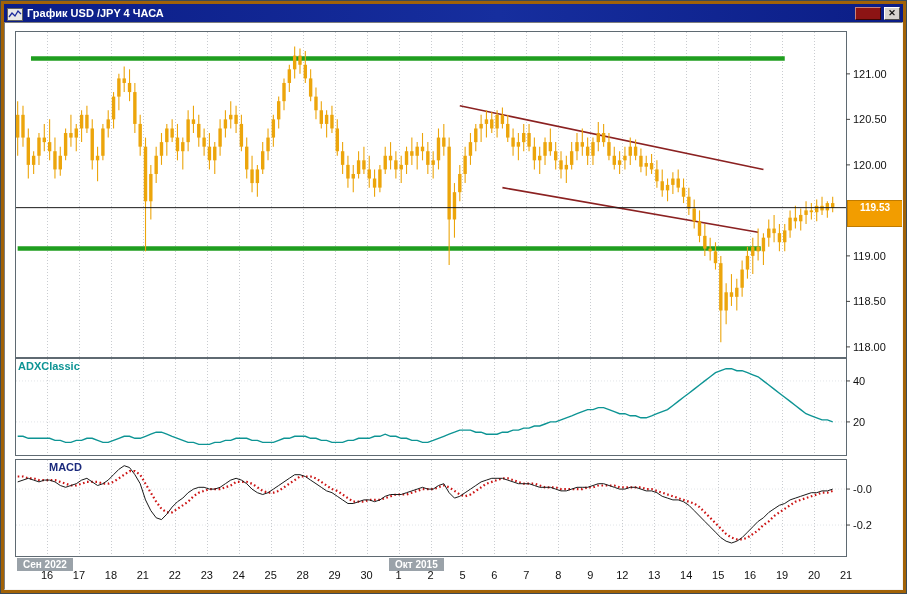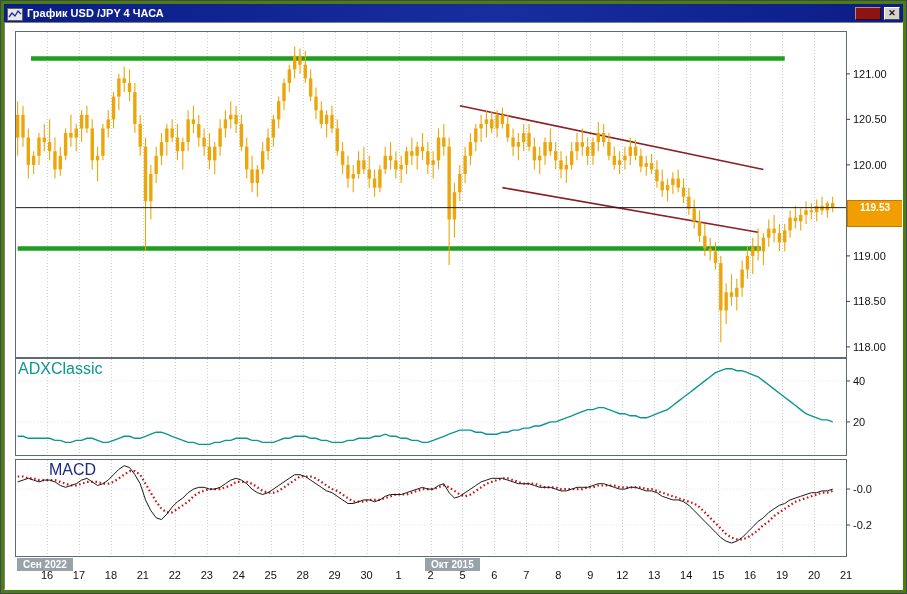--- a/index.html
+++ b/index.html
@@ -1,36 +1,36 @@
 <!DOCTYPE html>
 <html><head>
 <meta charset="utf-8">
 <style>
   html,body{margin:0;padding:0;width:907px;height:594px;background:#b8c4cc;overflow:hidden;}
   *{box-sizing:border-box;}
-  .window{position:absolute;inset:0;background:#4d7c0f;border:1px solid #3c4a56;
+  .window{position:absolute;inset:0;background:#a16207;border:1px solid #3c4a56;
     font-family:"Liberation Sans",sans-serif;padding-left:24px;}
   .titlebar{position:absolute;left:3px;top:3px;right:3px;height:18px;
     background:linear-gradient(90deg,#0b1d86 0%,#162e9e 55%,#0b1d86 100%);
     display:flex;align-items:center;padding:0 3px;}
   .t-icon{width:16px;height:13px;margin-right:4px;flex:0 0 auto;}
   .t-text{color:#ffffff;font-size:11px;font-weight:bold;white-space:nowrap;flex:1 1 auto;}
   .t-buttons{display:flex;align-items:center;gap:3px;flex:0 0 auto;}
   .btn{display:inline-block;height:13px;}
   .btn-min{width:26px;background:#8c1414;border:1px solid;border-color:#c9837a #3c0505 #3c0505 #c9837a;}
   .btn-close{width:16px;background:#d6d3ce;border:1px solid;border-color:#ffffff #4d4d4d #4d4d4d #ffffff;
     font-size:9px;font-weight:bold;line-height:11px;text-align:center;color:#111;}
   .client{position:absolute;left:3px;top:21px;right:3px;bottom:3px;background:#ffffff;
     border:1px solid;border-color:#7f7f7f #f4f4f4 #f4f4f4 #7f7f7f;overflow:hidden;}
   .client svg{position:absolute;left:10px;display:block;}
   #svg-main{top:8px;}
   #svg-adx{top:335px;}
   #svg-macd{top:436px;}
   #svg-xaxis{top:534px;}
-  .ind-label{position:absolute;left:13px;font-size:16px;font-weight:normal;background:transparent;}
+  .ind-label{position:absolute;left:13px;font-size:11px;font-weight:bold;background:transparent;}
   .ind-label.adx{top:337px;color:#0d9494;}
   .ind-label.macd{top:438px;color:#1b2a7c;margin-left:31px;}
   .price-badge{position:absolute;left:842px;width:56px;height:27px;background:#f29d00;
     border:1px solid #c07b00;color:#ffffff;font-size:10px;font-weight:bold;
     line-height:13px;text-align:center;}
   .month-badge{position:absolute;top:535px;height:13px;background:#9aa2a9;color:#ffffff;
     font-size:10px;font-weight:bold;line-height:13px;padding:0 6px;white-space:nowrap;}
 </style>
 </head>
 <body>
@@ -513,15 +513,15 @@
           <text x="831.0" y="22" text-anchor="middle" font-size="11" font-family="&quot;Liberation Sans&quot;,sans-serif" fill="#111">21</text>
         </g>
       </svg>
 
     <div class="ind-label adx">ADXClassic</div>
     <div class="ind-label macd">MACD</div>
 
     <div class="price-badge" id="price-badge" style="top: 177px;">119.53</div>
 
     <div class="month-badge" id="badge-sep" style="left: 12px;">Сен 2022</div>
-    <div class="month-badge" id="badge-oct" style="left: 384px; margin-left: 36px;">Окт 2015</div>
+    <div class="month-badge" id="badge-oct" style="left: 384px;">Окт 2015</div>
   </div>
 </div>
 
 </body></html>

